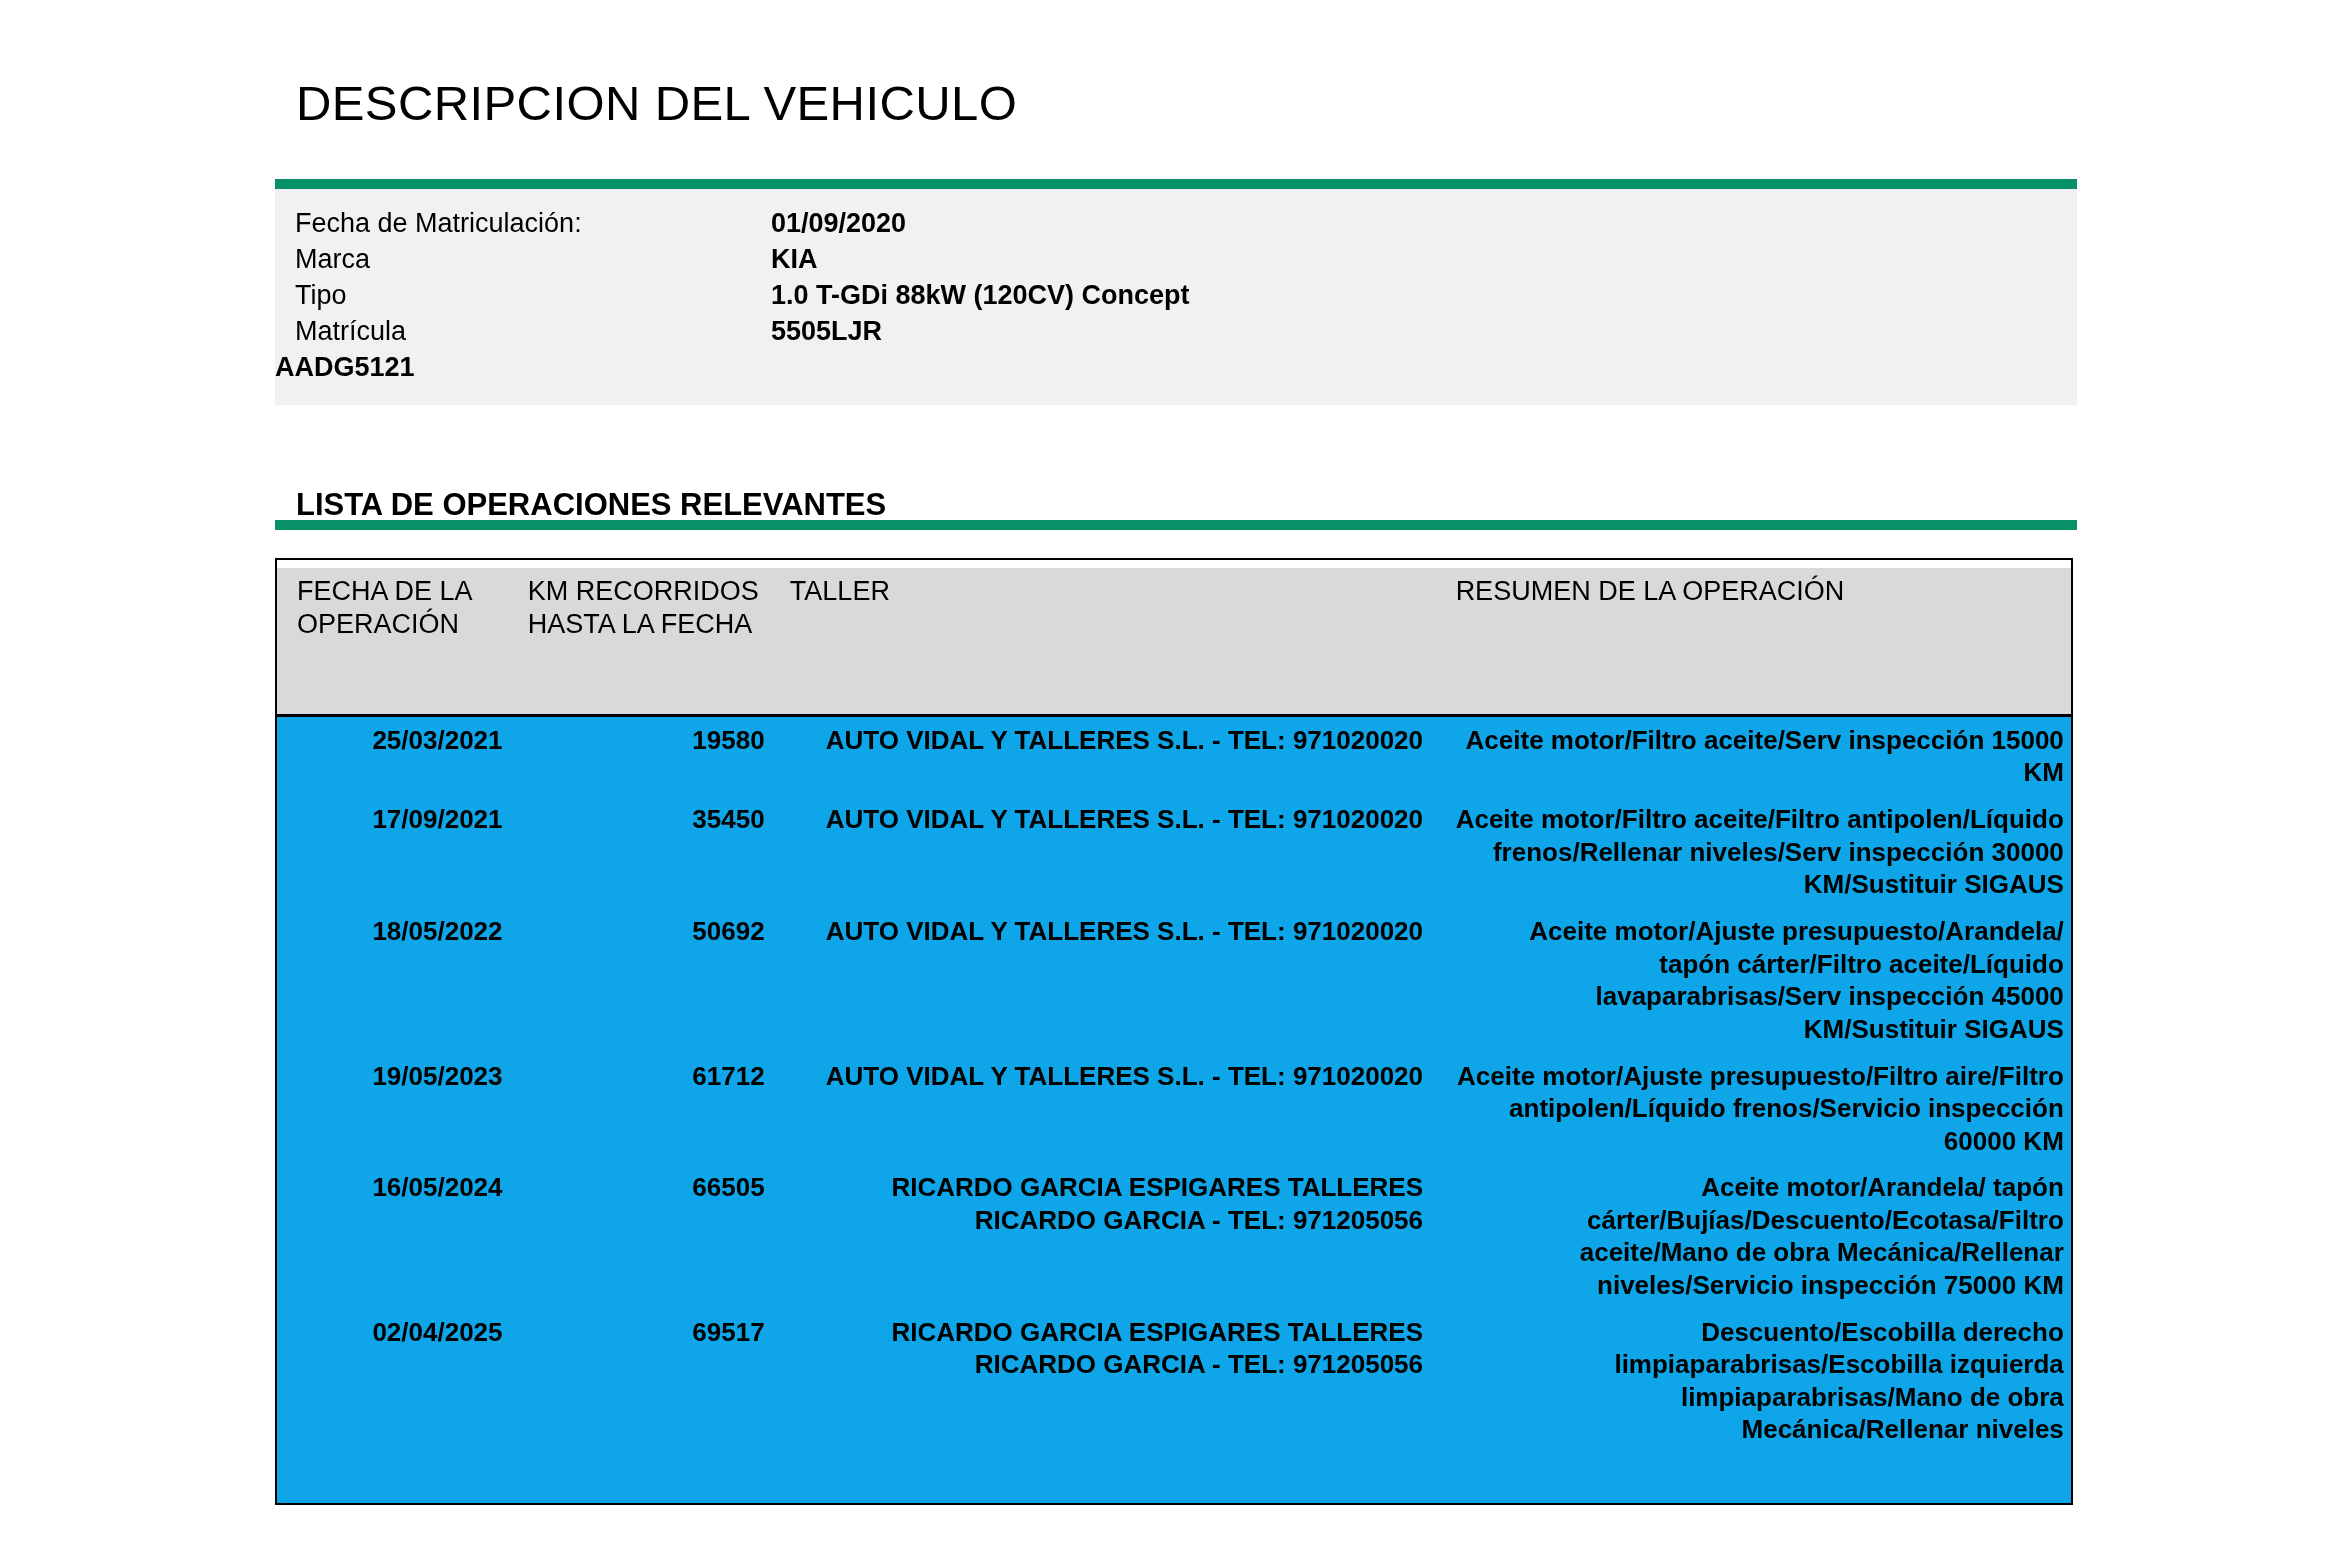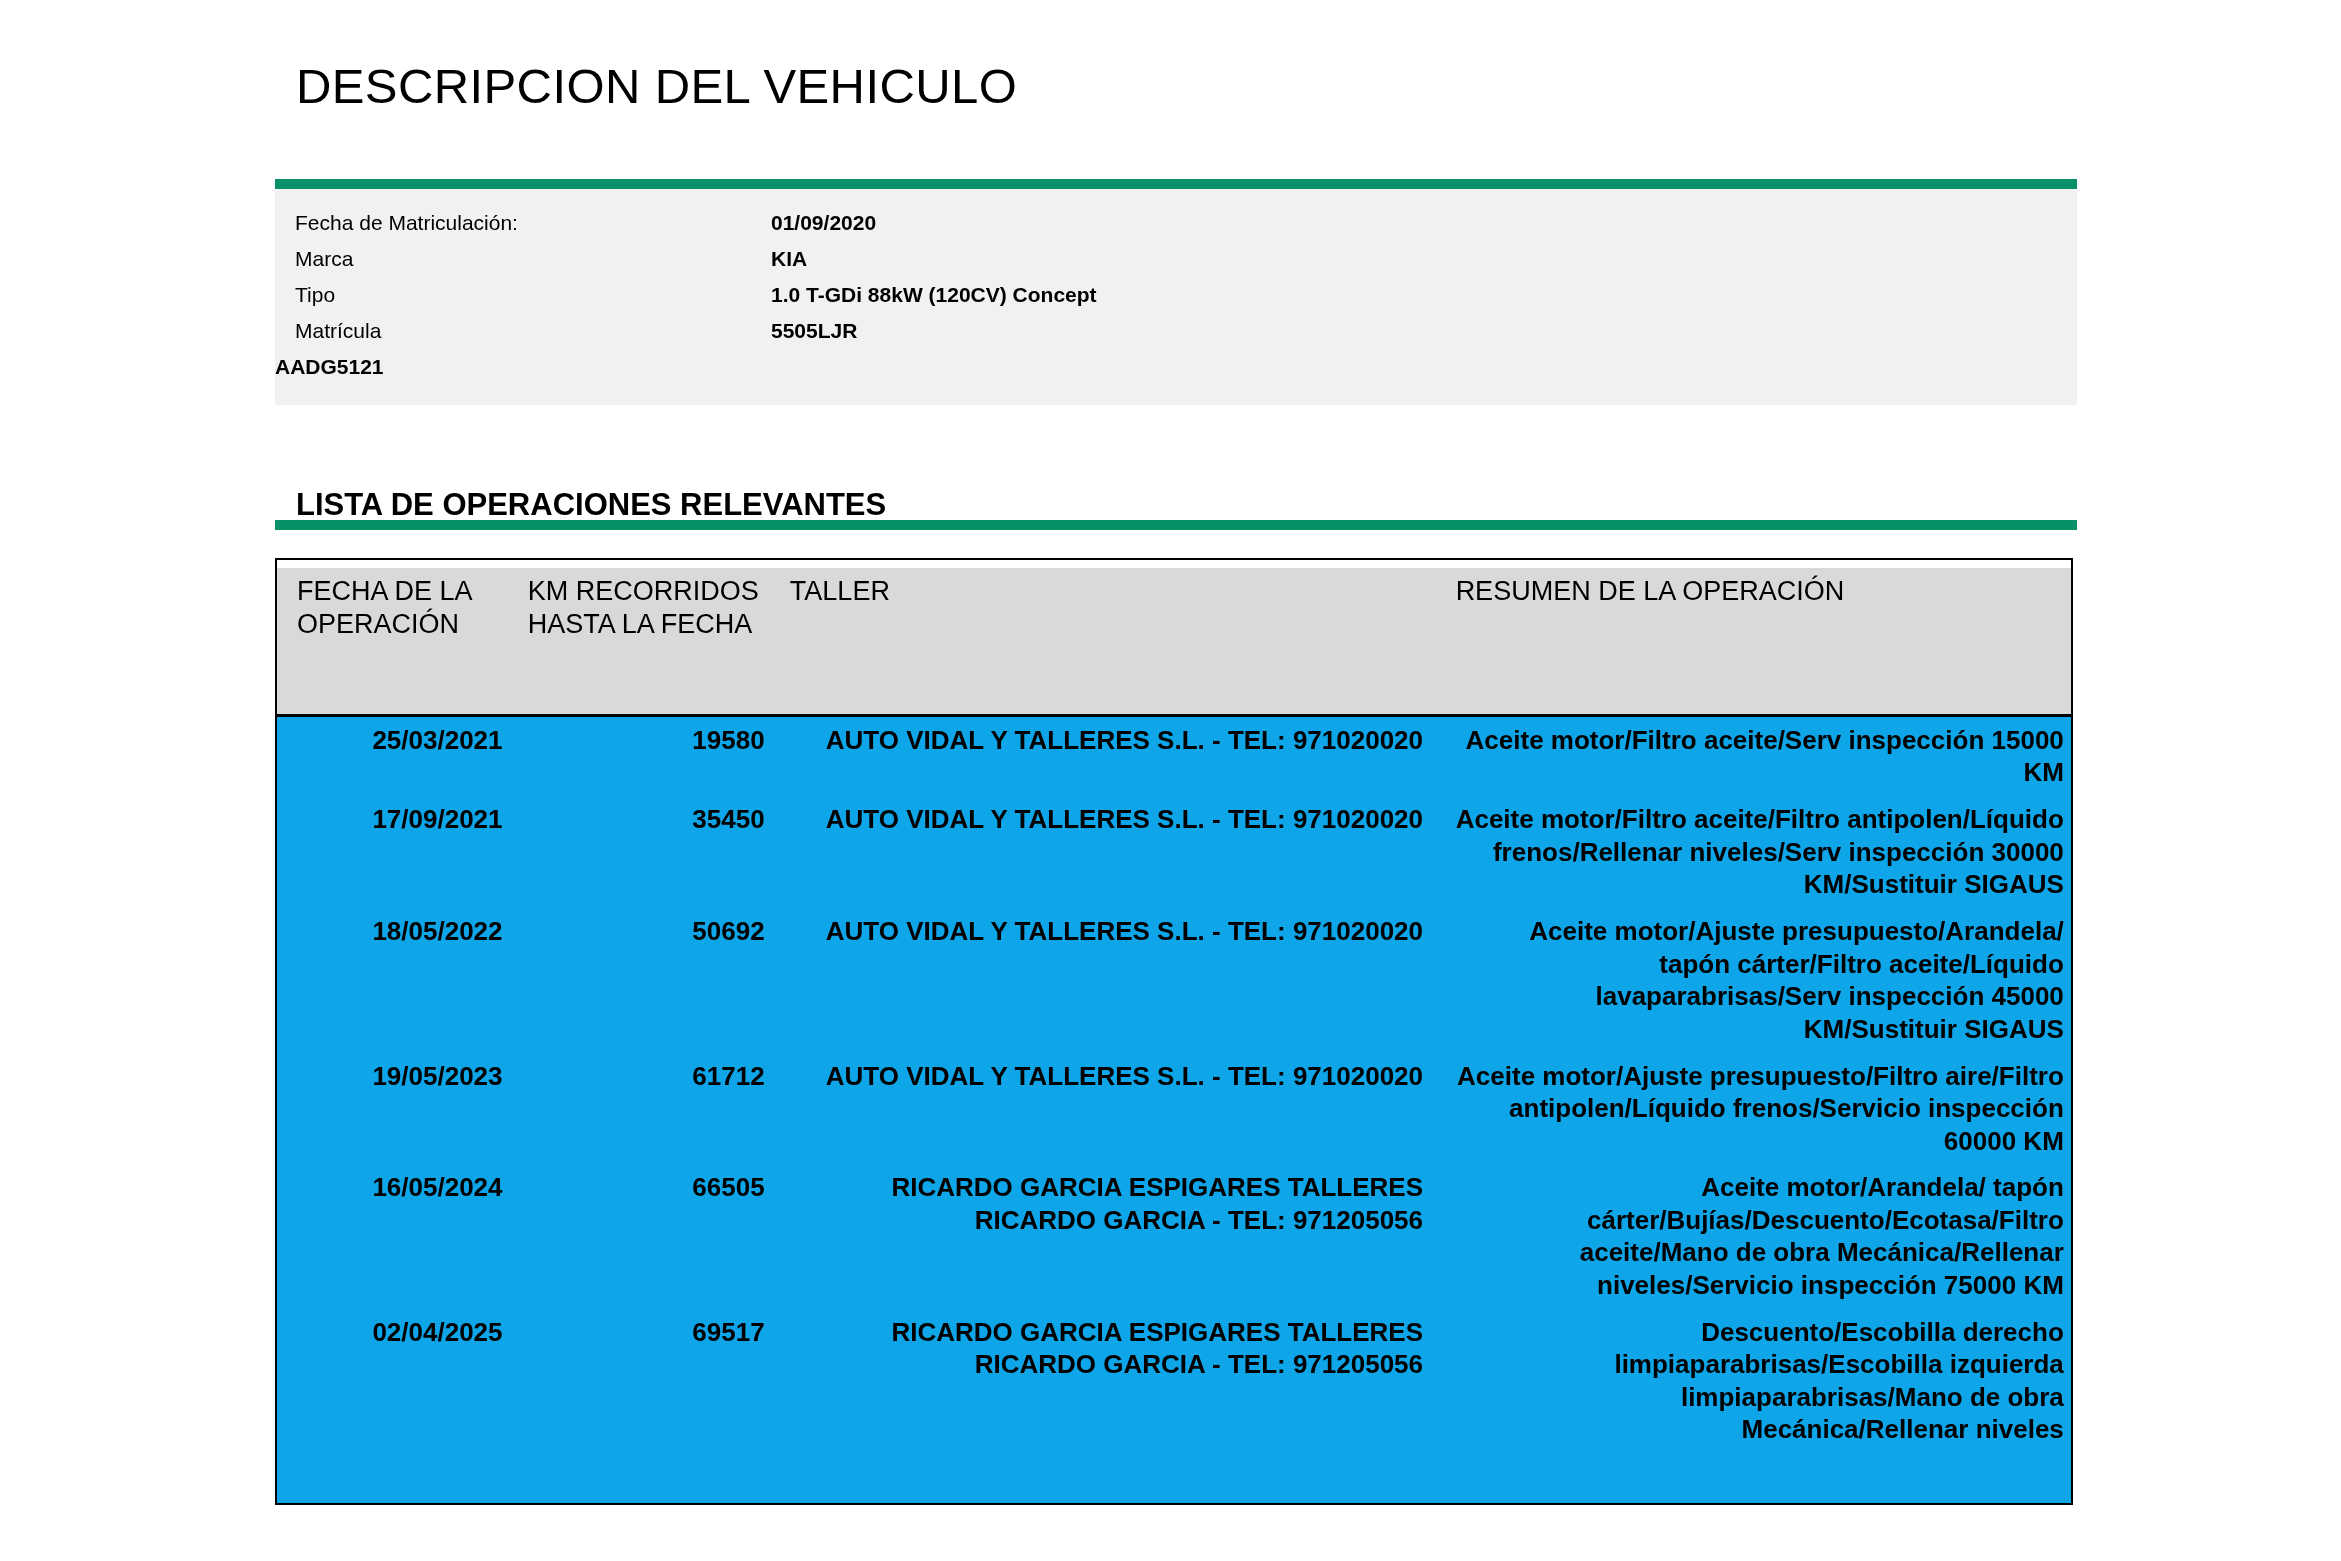--- a/index.html
+++ b/index.html
@@ -21,21 +21,21 @@
     position: absolute;
     left: 0; top: 0;
     width: 2342px;
     height: 1561px;
   }
 
   
   .page-title {
     position: absolute;
     left: 296px;
-    top: 27px;
+    top: 44px;
     font-size: 49px;
     font-weight: normal;
     letter-spacing: 0.4px;
     line-height: 1.1;
     white-space: nowrap;
   }
 
   
   .info-panel {
     position: absolute;
@@ -49,21 +49,21 @@
     background: #069168;
   }
   .info-body {
     background: #f1f1f1;
     padding: 16px 0 20px 0;
   }
   .info-row {
     display: flex;
     align-items: baseline;
     height: 36px;
-    font-size: 21px;
+    font-size: 27px;
     line-height: 36px;
   }
   .info-label {
     width: 496px;
     padding-left: 20px;
     box-sizing: border-box;
     font-weight: normal;
     white-space: nowrap;
   }
   .info-value {

